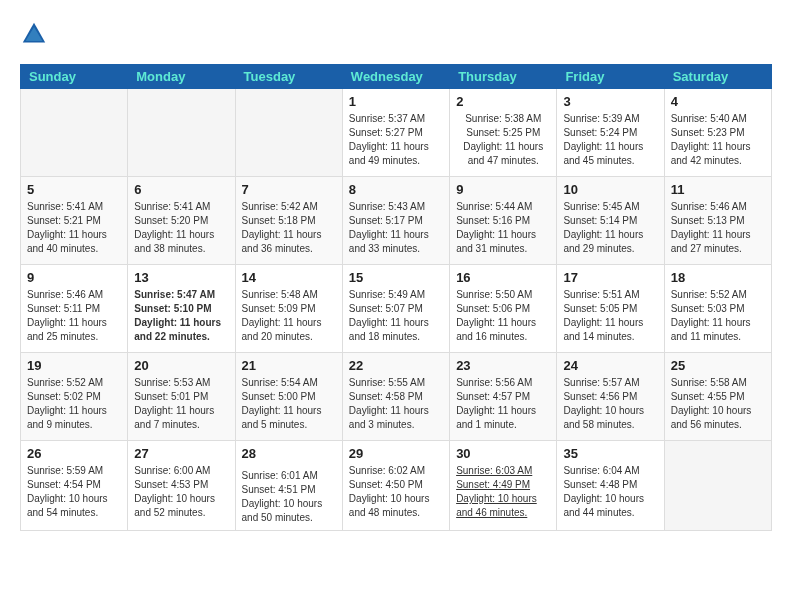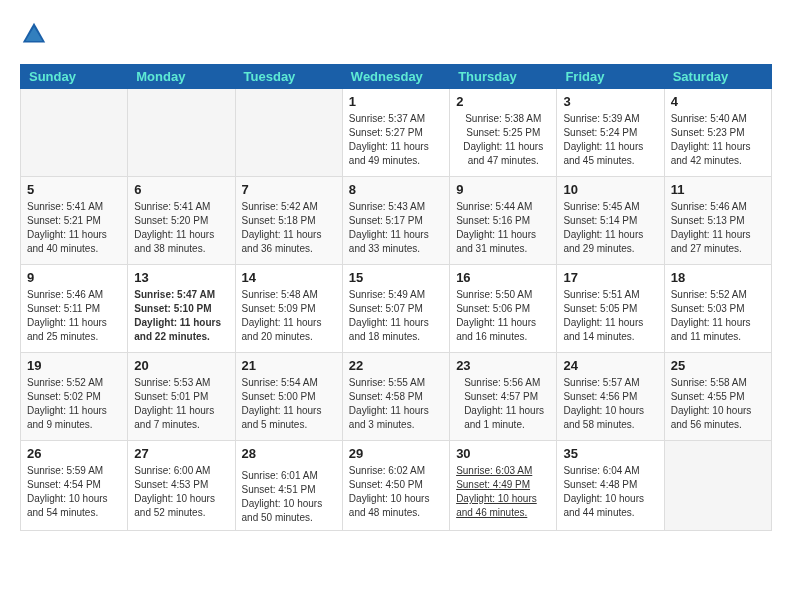--- a/index.html
+++ b/index.html
@@ -273,21 +273,21 @@
         </td>
         <td>
           <span class="day-number">22</span>
           <div class="day-info" style="white-space: pre-line;">Sunrise: 5:55 AM
 Sunset: 4:58 PM
 Daylight: 11 hours
 and 3 minutes.</div>
         </td>
         <td>
           <span class="day-number">23</span>
-          <div class="day-info" style="white-space: pre-line; margin-left: 8px;">Sunrise: 5:56 AM
+          <div class="day-info" style="white-space: pre-line;">Sunrise: 5:56 AM
 Sunset: 4:57 PM
 Daylight: 11 hours
 and 1 minute.</div>
         </td>
         <td>
           <span class="day-number">24</span>
           <div class="day-info" style="white-space: pre-line;">Sunrise: 5:57 AM
 Sunset: 4:56 PM
 Daylight: 10 hours
 and 58 minutes.</div>

